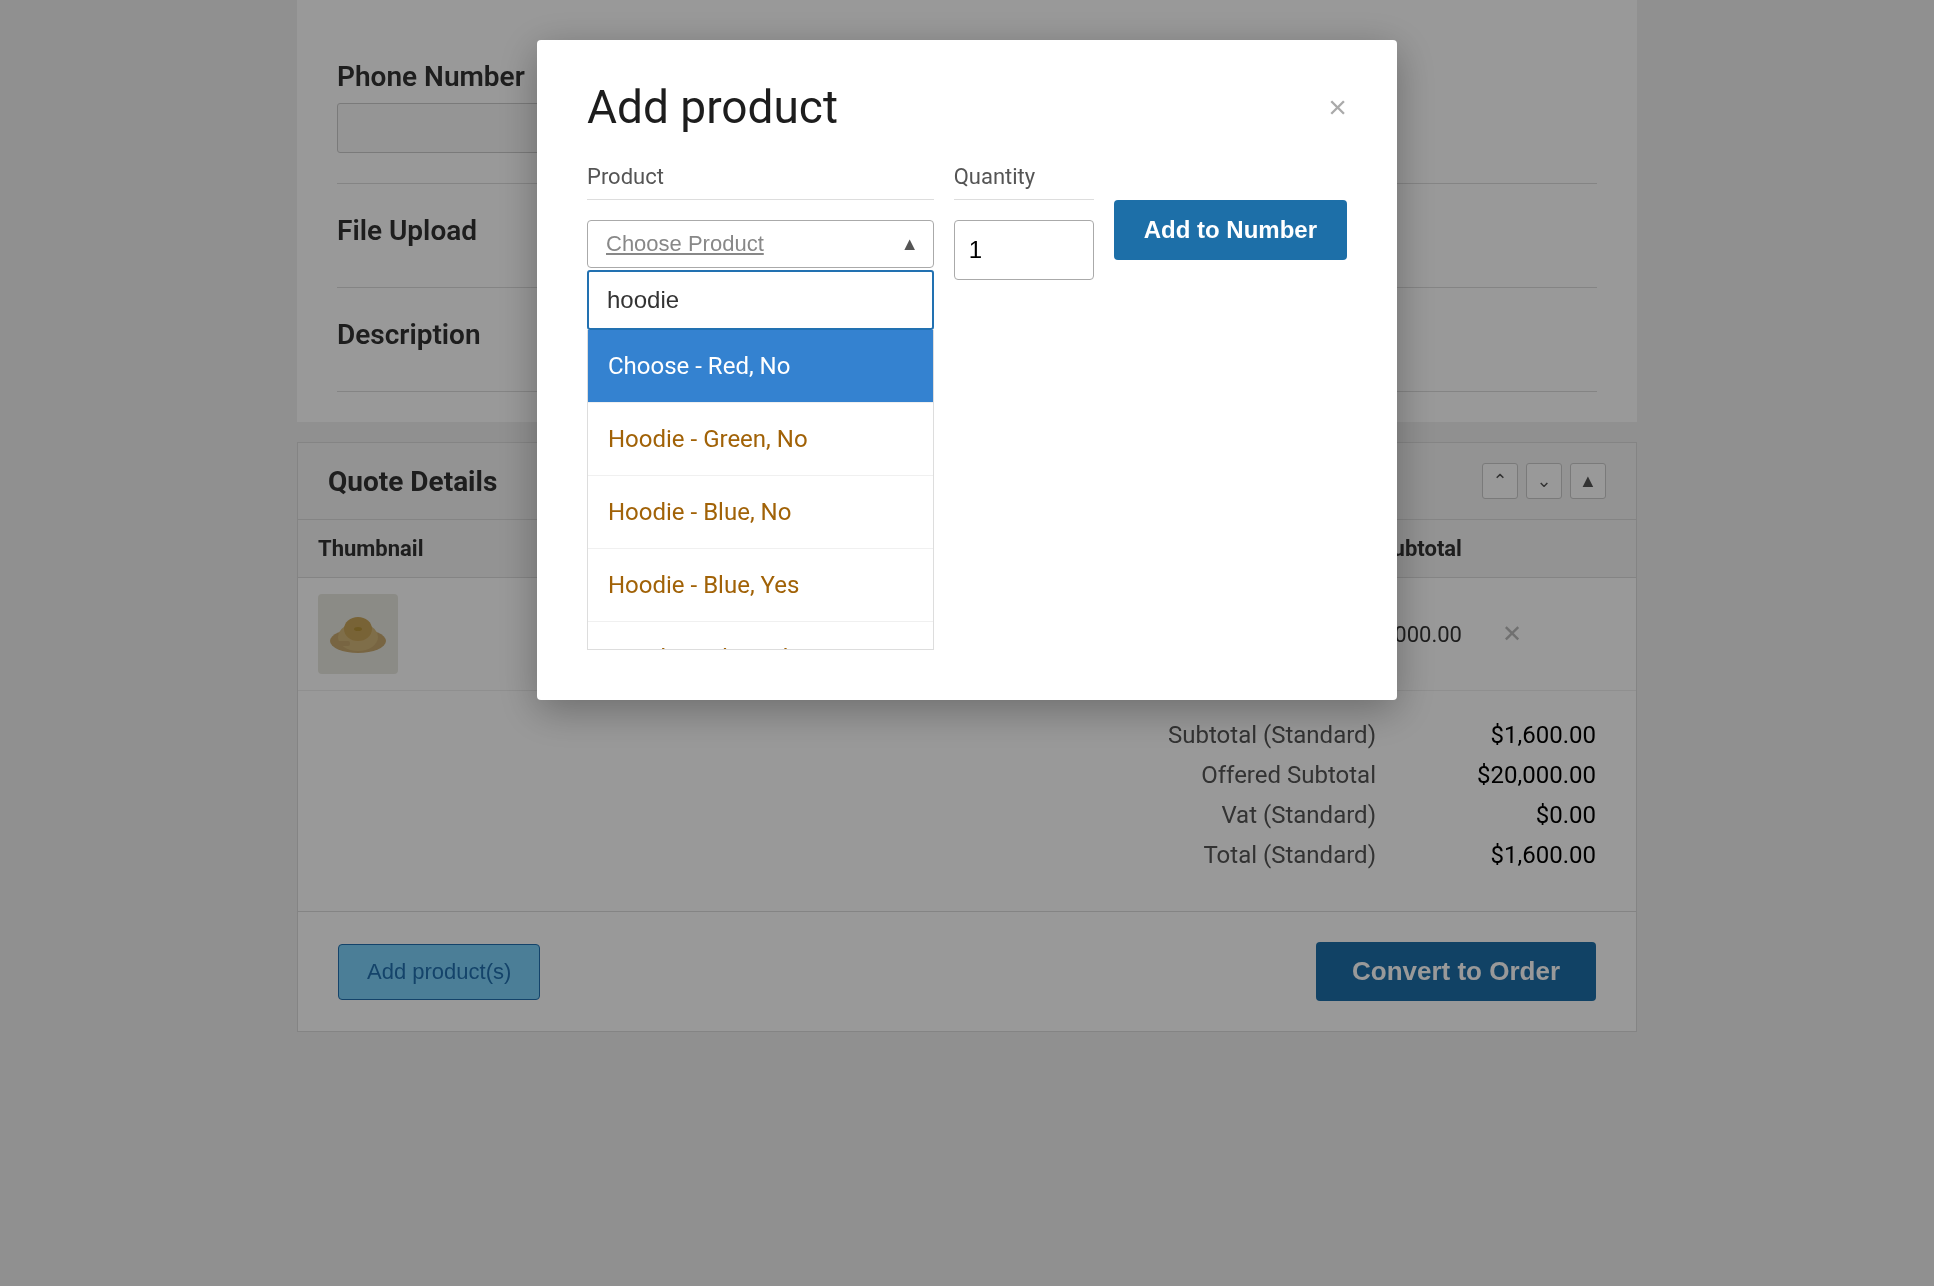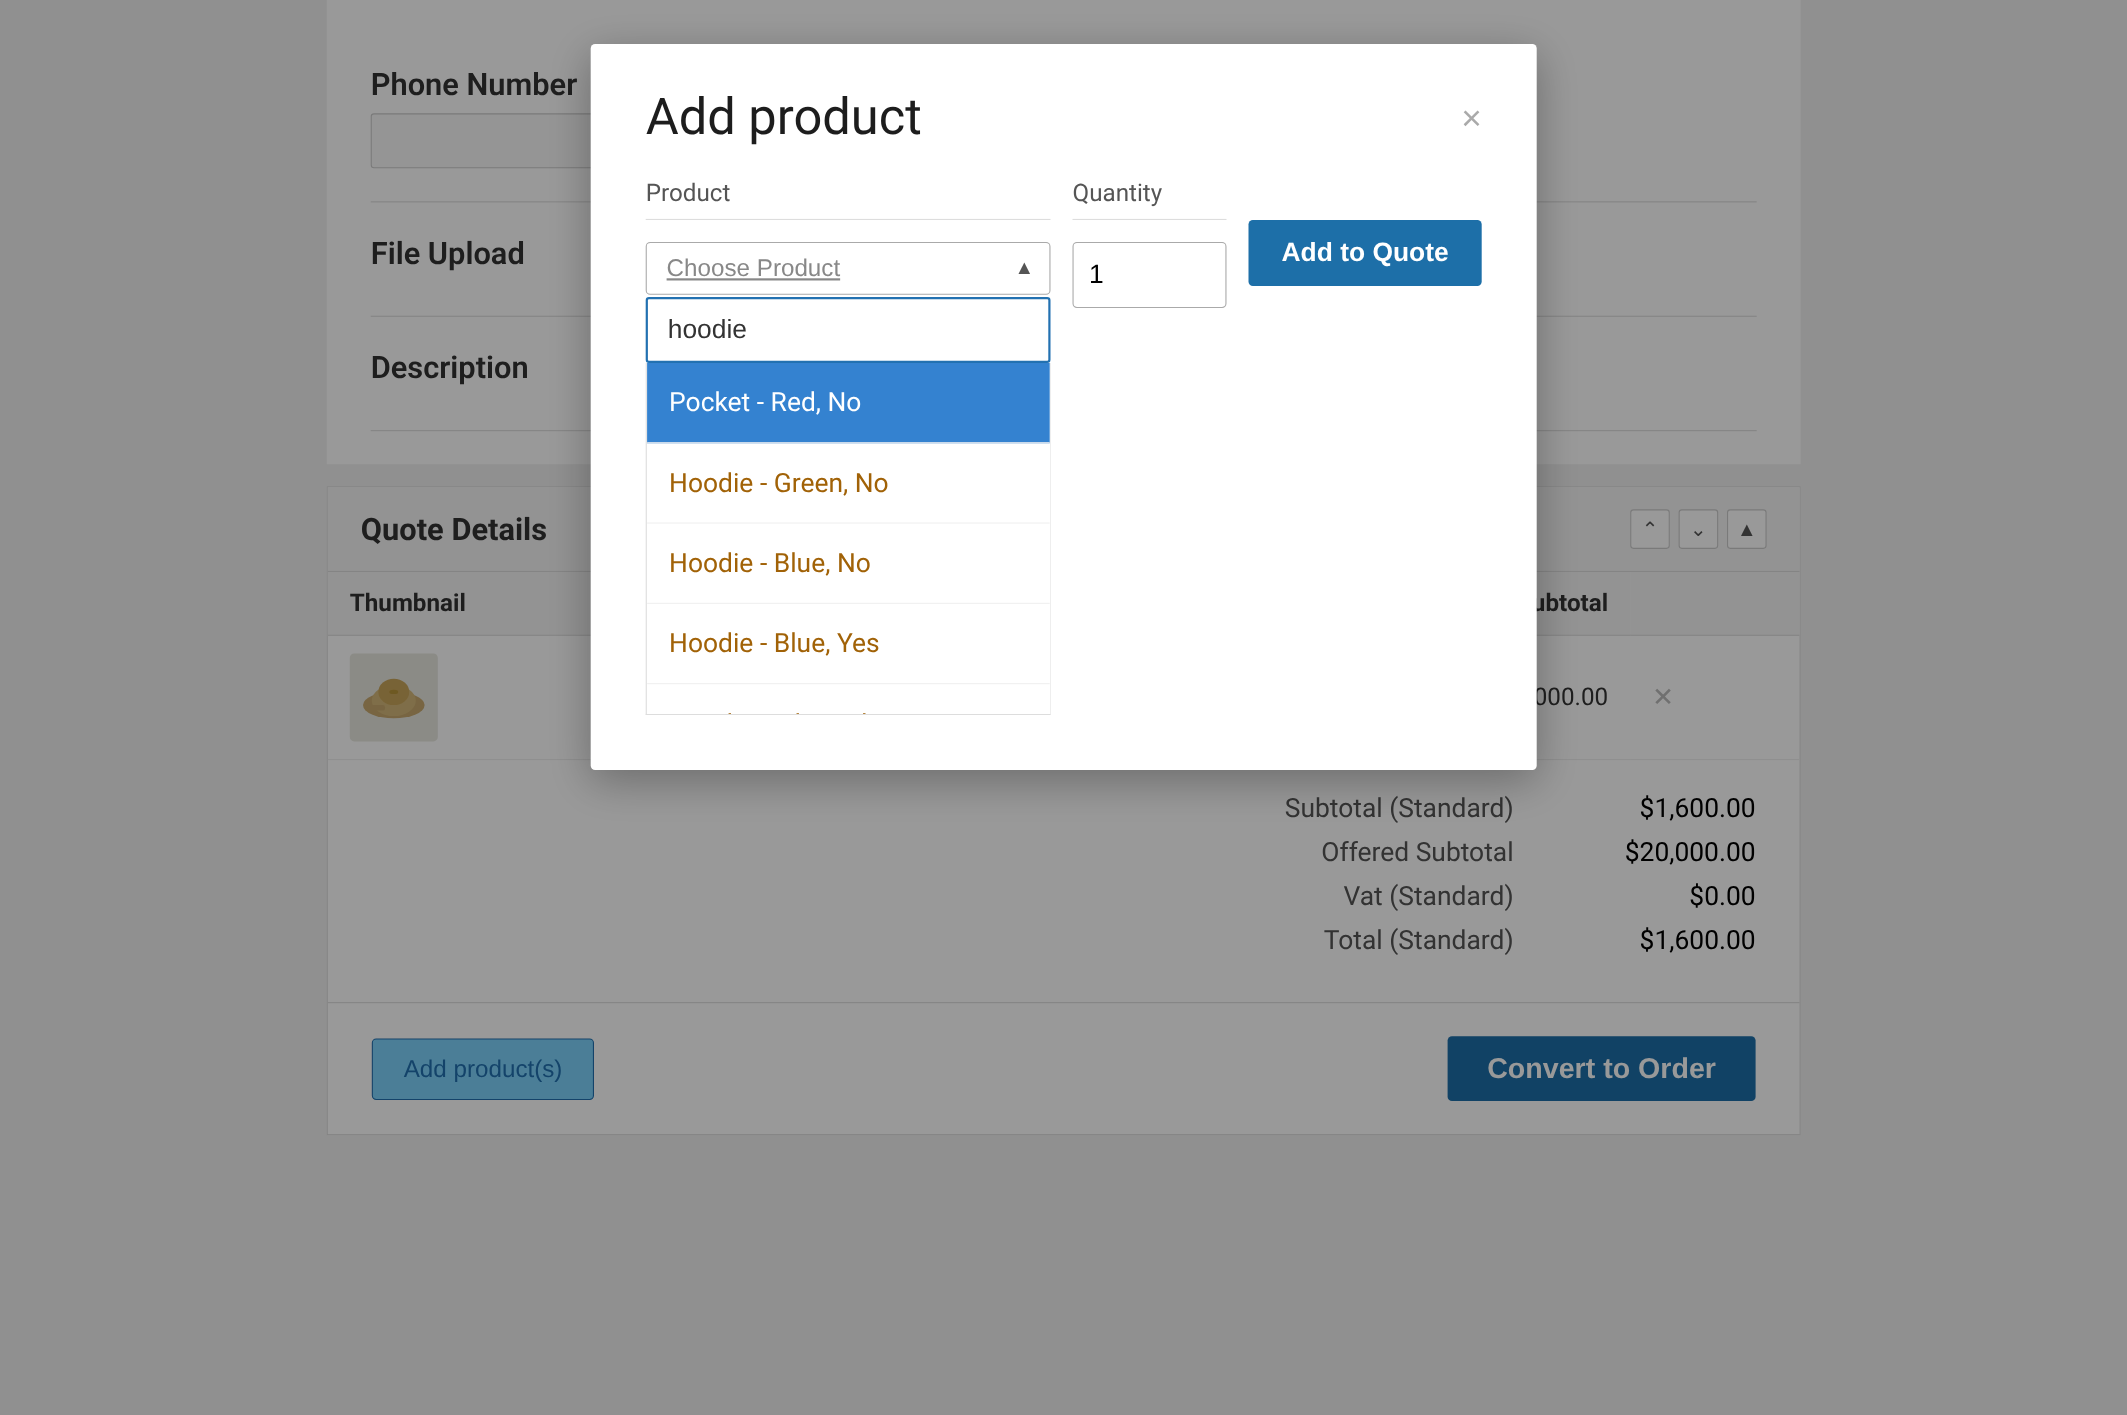--- a/index.html
+++ b/index.html
@@ -452,33 +452,33 @@
       <div class="product-section">
         <div class="section-label">Product</div>
 
         <div class="product-dropdown-container">
           <button class="product-select-btn">
             <span>Choose Product</span>
             <span class="select-arrow">▲</span>
           </button>
           <input class="dropdown-search" type="text" value="hoodie" style="">
           <div class="dropdown-list">
-            <div class="dropdown-item selected">Pocket - Red, No</div>
+            <div class="dropdown-item selected">Choose - Red, No</div>
             <div class="dropdown-item">Hoodie - Green, No</div>
             <div class="dropdown-item">Hoodie - Blue, No</div>
             <div class="dropdown-item">Hoodie - Blue, Yes</div>
             <div class="dropdown-item">Hoodie with Pocket</div>
 
           </div>
         </div>
       </div>
 
       <div class="quantity-section">
         <div class="section-label">Quantity</div>
         <input class="quantity-input" type="number" value="1" style="">
       </div>
 
       <div style="display:flex; flex-direction:column; justify-content:flex-end; padding-bottom: 2px;">
-        <button class="add-to-quote-btn">Add to Quote</button>
+        <button class="add-to-quote-btn">Add to Number</button>
       </div>
     </div>
   </div>
 </div>
 
 </body></html>

